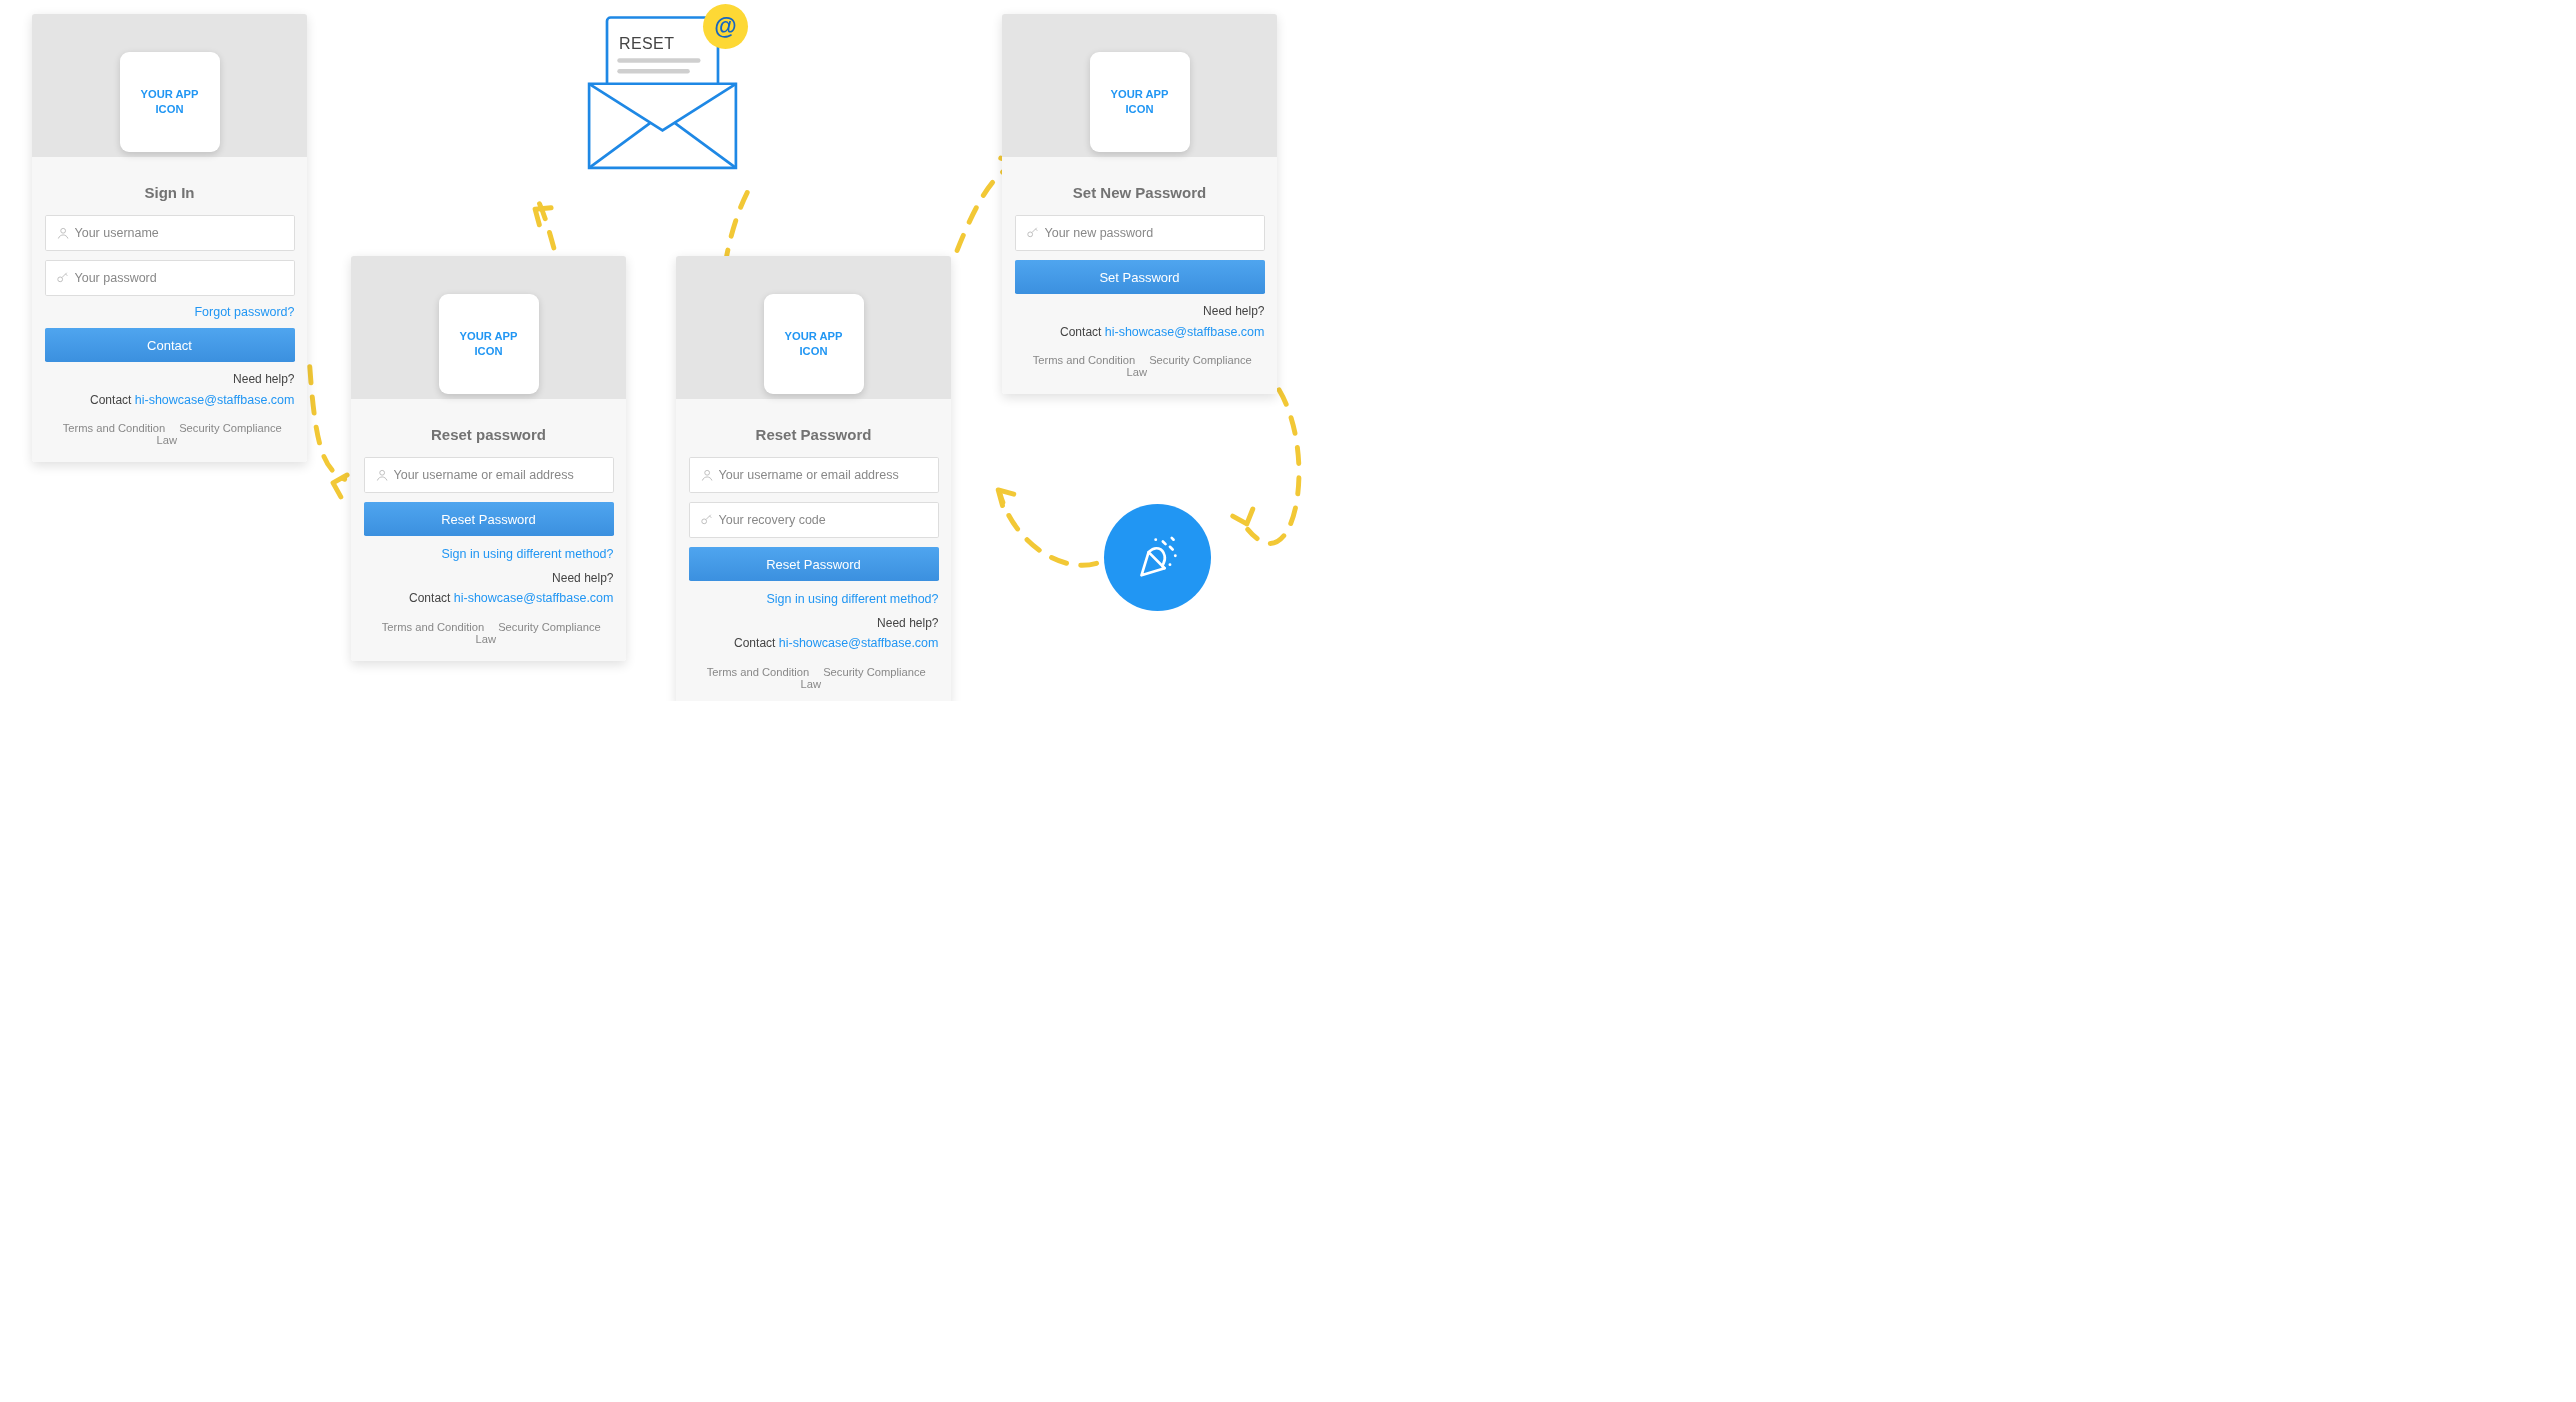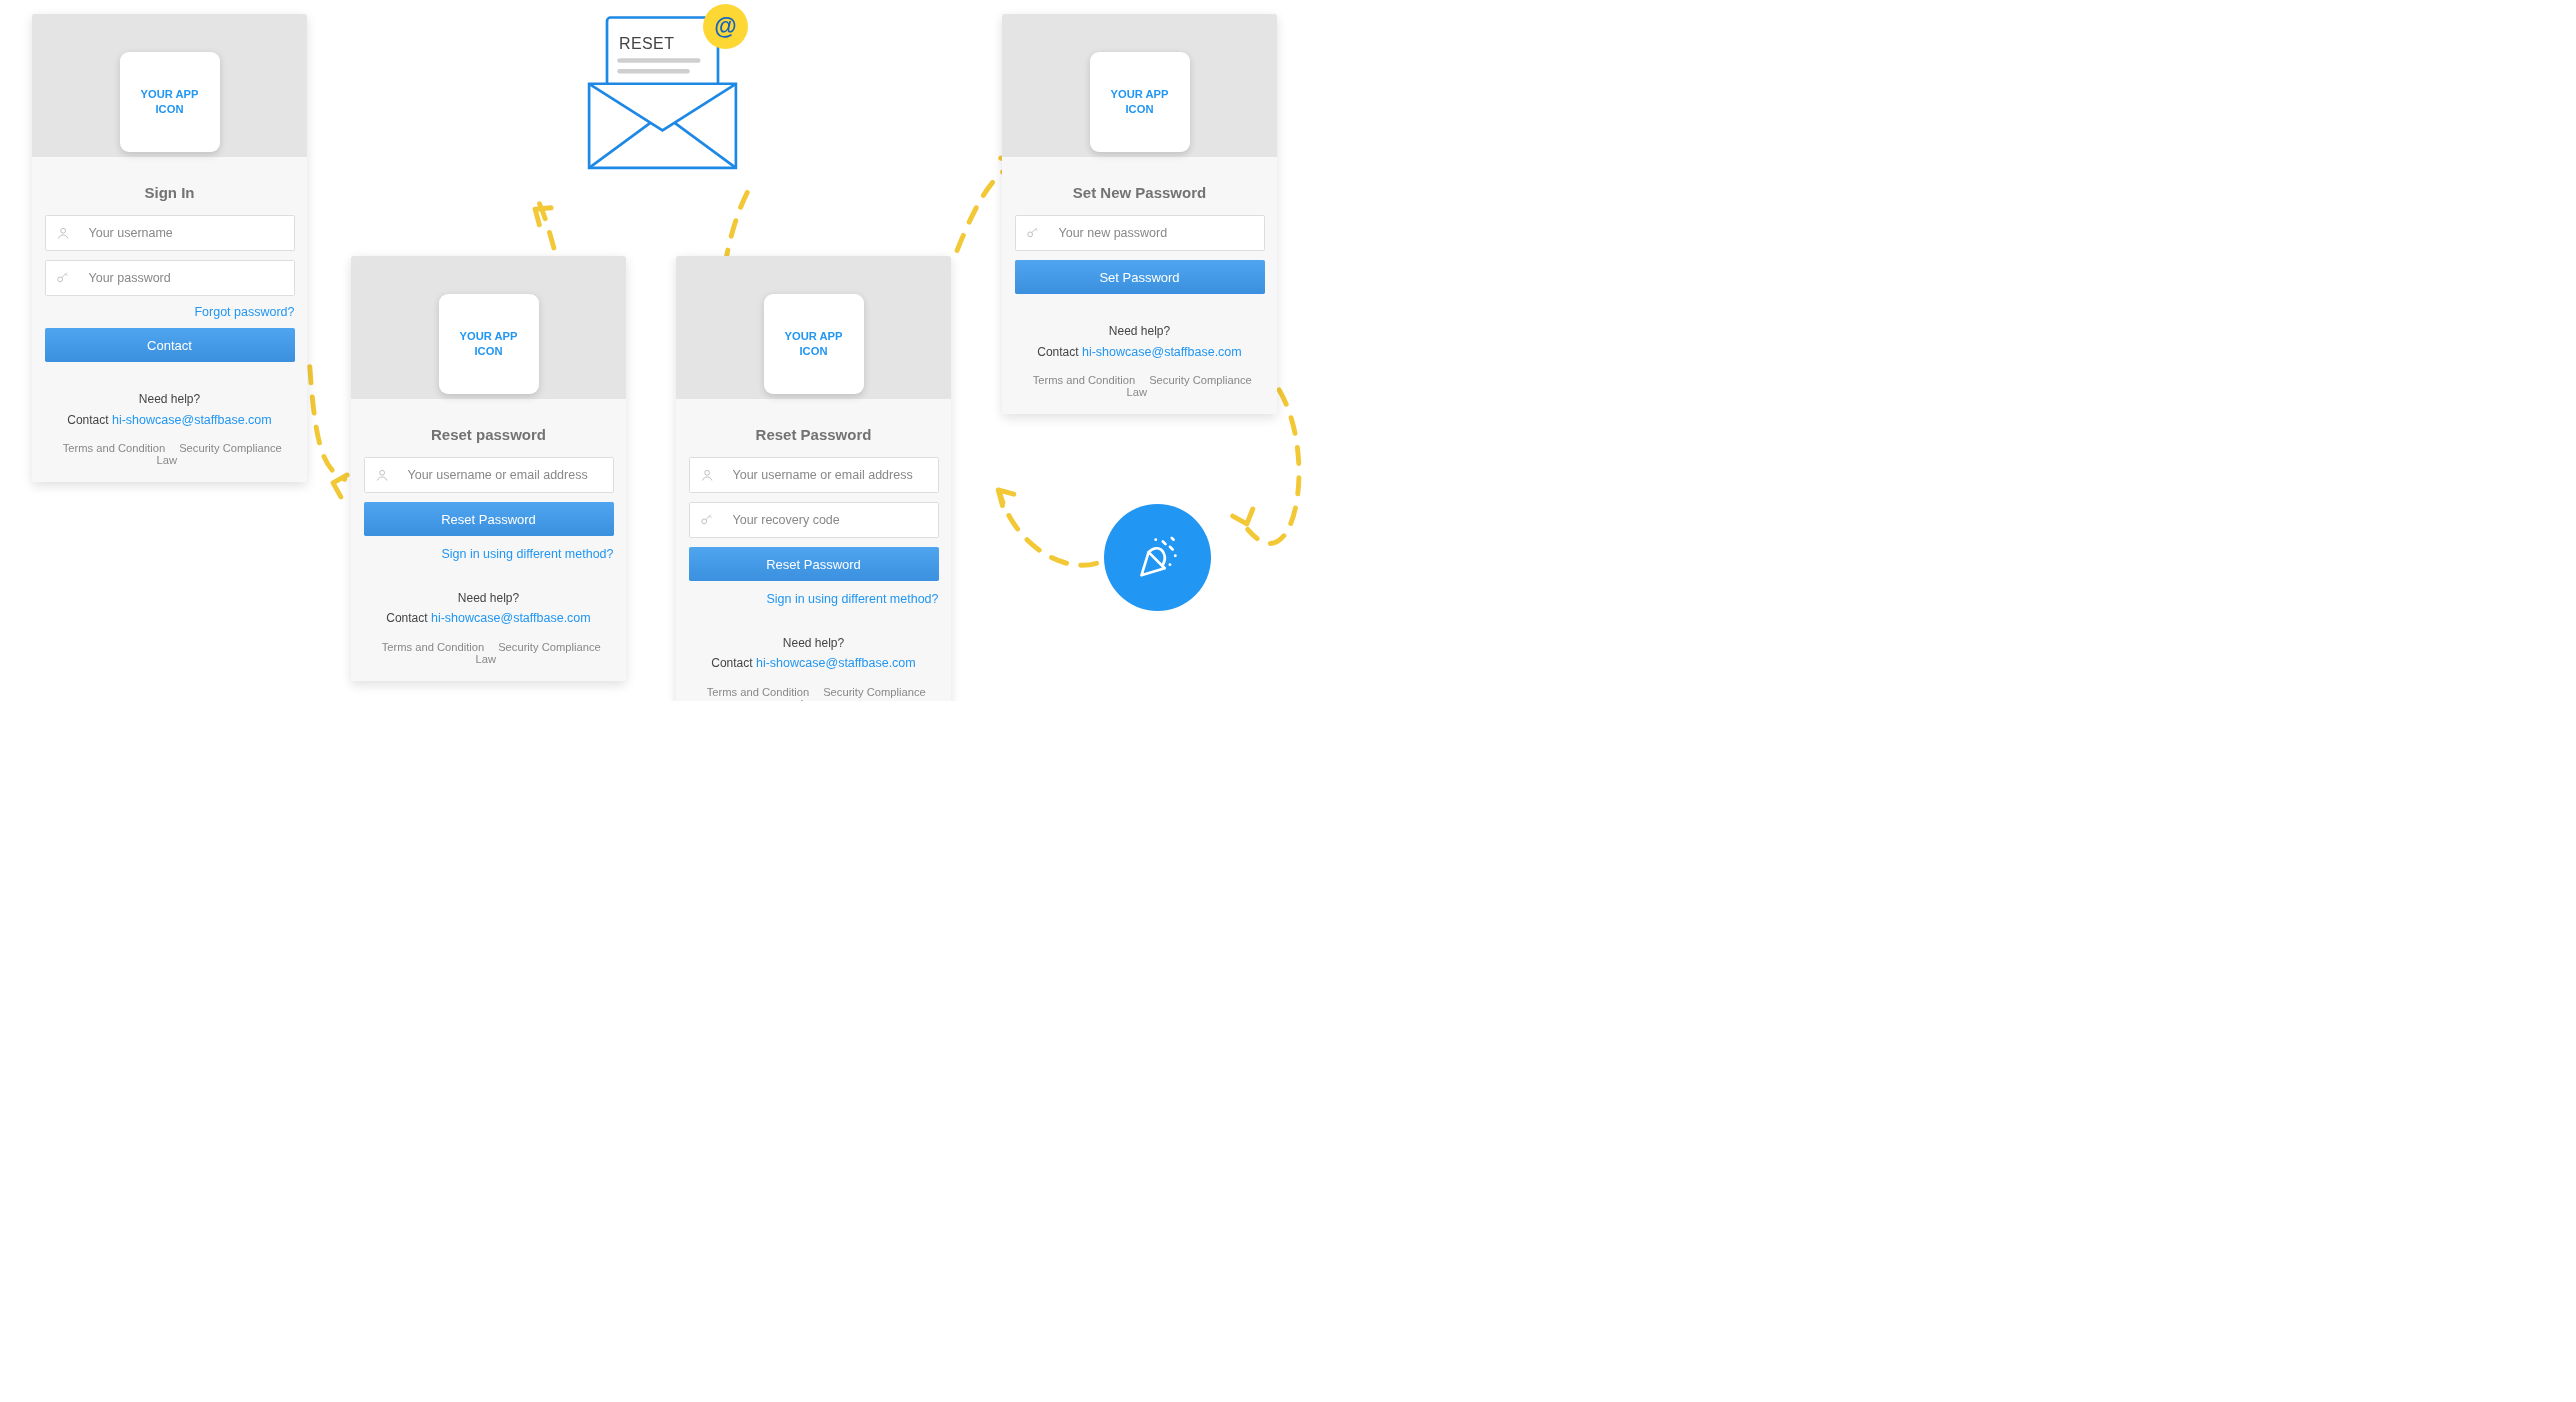--- a/index.html
+++ b/index.html
@@ -85,21 +85,21 @@
     justify-content: center;
     color: #bcbcbc;
   }
   .field input {
     border: 0;
     outline: 0;
     flex: 1;
     font-size: 12.5px;
     color: #4d7c0f;
     background: transparent;
-    margin-left: 14px;
+    margin-left: 0;
   }
   .field input::placeholder { color: #888; }
   .link-row {
     text-align: right;
     margin: 3.6px 0 9px 0;
   }
   .link { color: var(--blue); font-size: 12.5px; cursor: pointer; }
   .link.center { display:block; text-align: right; margin: 10.7px 0 7.2px; }
   .btn {
     display: block;
@@ -108,24 +108,24 @@
     background: linear-gradient(#4FA5EF, #3B90DF);
     color: #fff;
     border: 0;
     border-radius: 1.8px;
     height: 34px;
     font-size: 13px;
     cursor: pointer;
     margin-bottom: 7.2px;
   }
   .help {
-    text-align: center;
+    text-align: right;
     font-size: 12px;
     color: #444;
-    margin-top: 28px;
+    margin-top: 8px;
     line-height: 1.6;
   }
   .foot {
     text-align: center;
     color: var(--muted);
     font-size: 11.2px;
     margin-top: 12.5px;
     margin-bottom: 3.6px;
   }
   .foot span { margin: 0 5.4px; cursor: pointer; }

